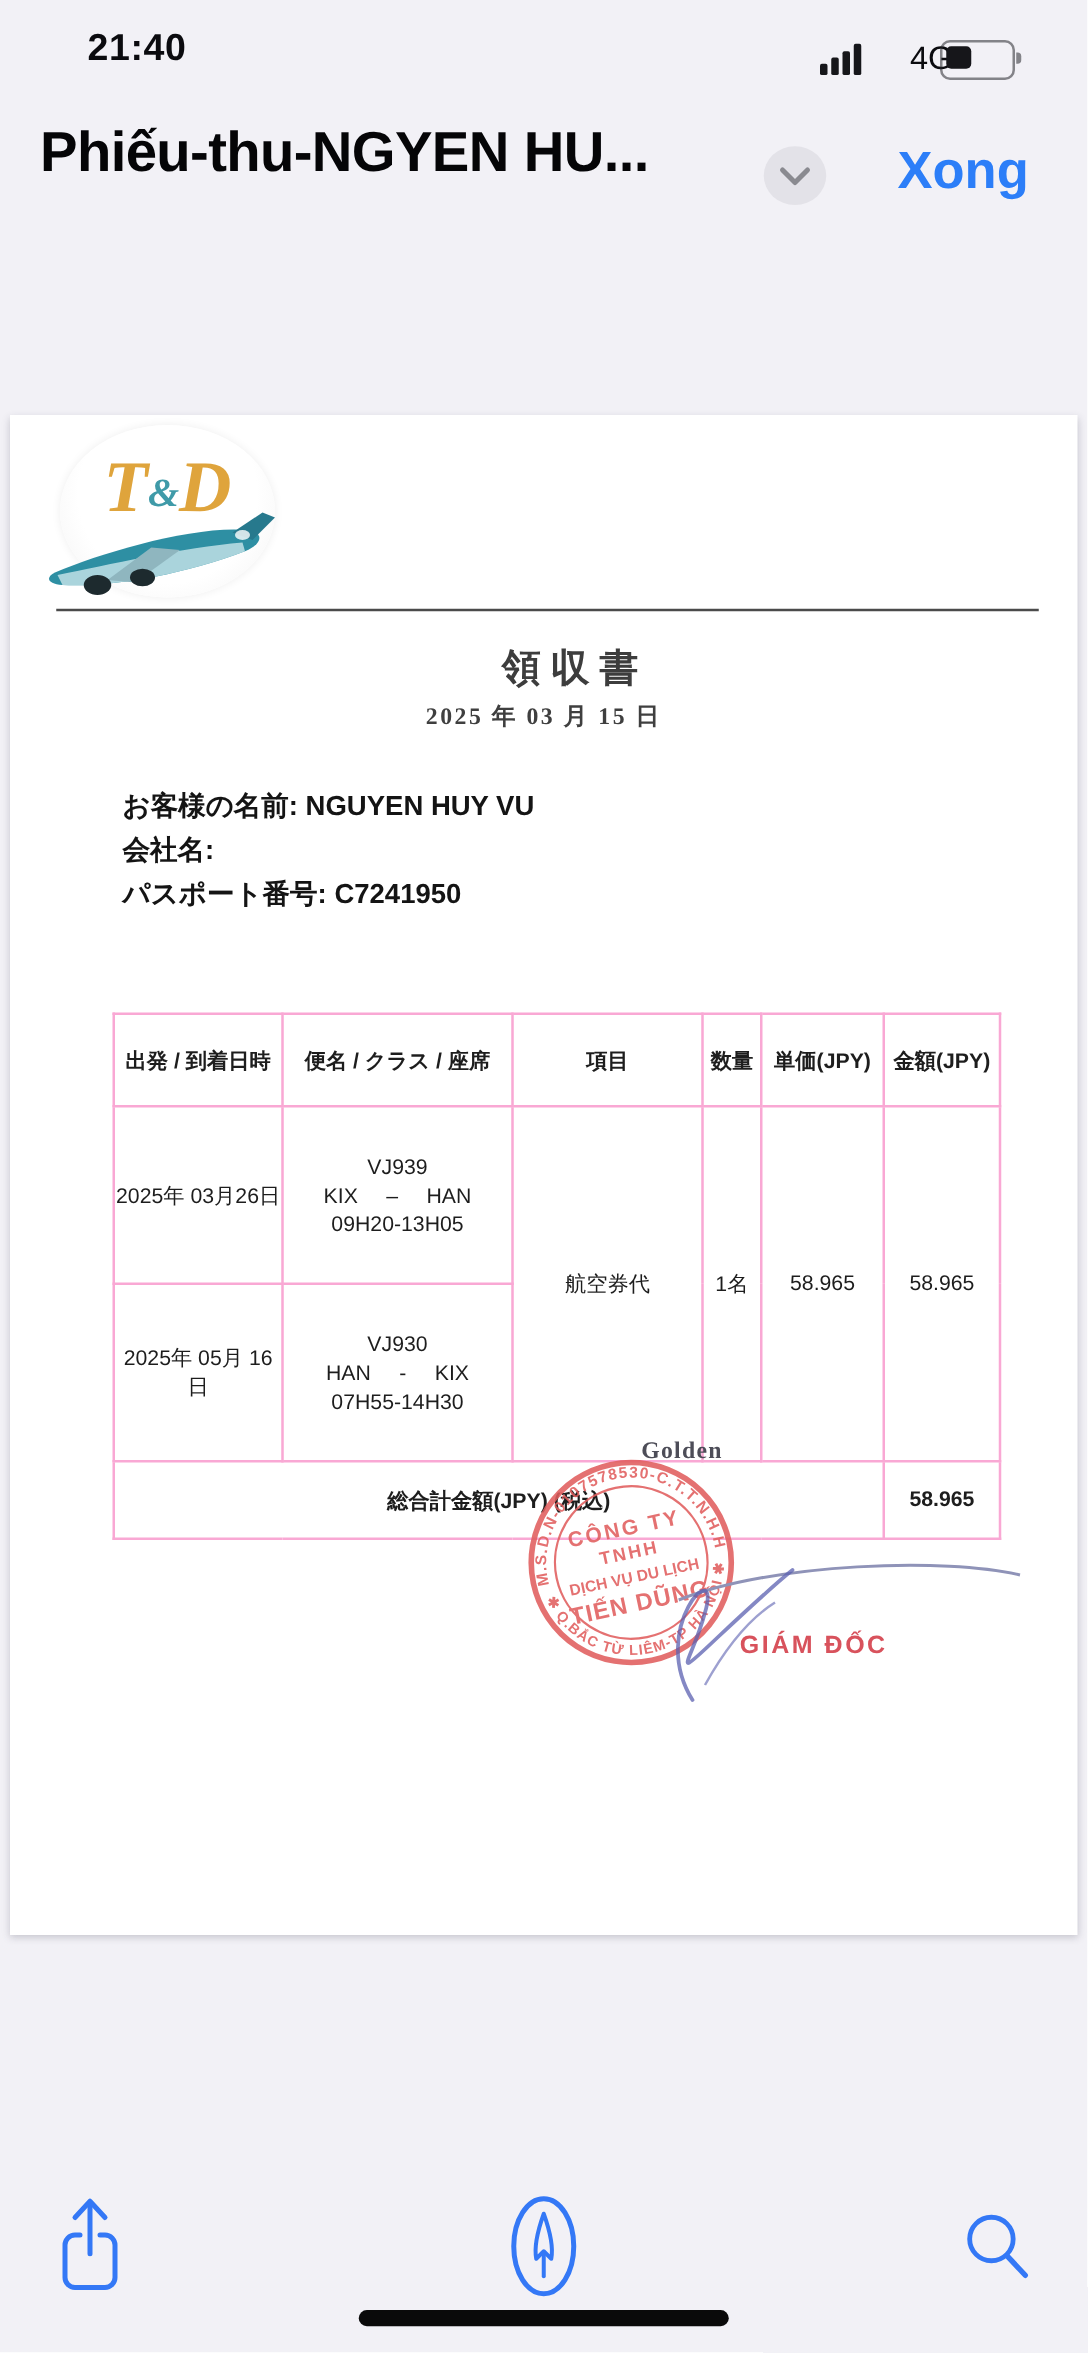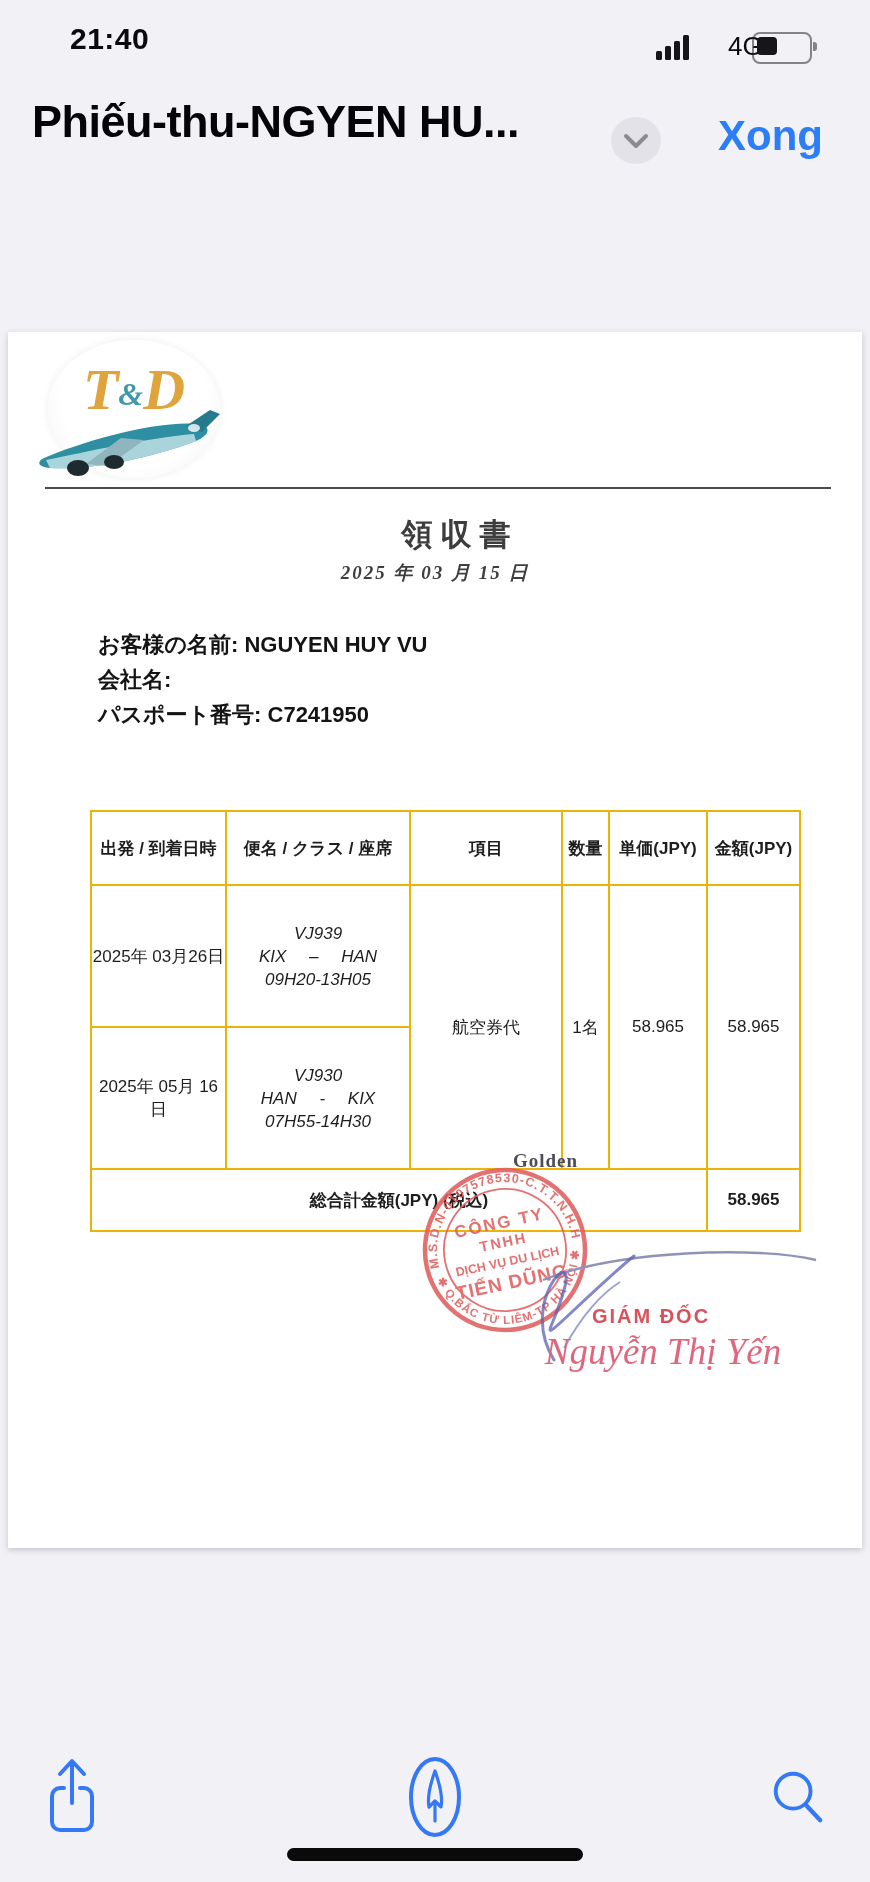--- a/index.html
+++ b/index.html
@@ -34,33 +34,33 @@
   .plane{position:absolute;left:-22px;top:68px;}
 
   .company{right:51px;top:20px;text-align:right;font-family:"Liberation Serif",serif;font-weight:bold;color:#171717;}
   .company .nm{font-size:19.5px;line-height:25px;}
   .company .ln{font-size:15.5px;line-height:21px;}
 
   .divider{left:37px;top:155px;width:786px;height:2px;background:#4b4b4b;}
 
   .rtitle{left:0;top:182px;width:100%;text-align:center;font-size:31px;letter-spacing:8px;
           color:#3d3d3d;font-weight:600;font-family:"Liberation Serif",serif;padding-left:25px;}
-  .rdate{left:0;top:228px;width:100%;text-align:center;font-size:19px;font-style:italic;
+  .rdate{left:0;top:228px;width:100%;text-align:center;font-size:19px;
          letter-spacing:2px;color:#3f3f3f;font-weight:600;font-family:"Liberation Serif",serif;}
 
   .cust{left:90px;top:298px;font-size:22px;font-weight:bold;color:#141414;}
   .cust div{height:35px;}
   .cust .serifv{font-family:"Liberation Serif",serif;font-weight:normal;font-size:21px;}
 
   table.flights{position:absolute;left:82px;top:478px;width:709px;border-collapse:collapse;table-layout:fixed;}
-  table.flights th,table.flights td{border:2px solid #eab308;padding:0;text-align:center;vertical-align:middle;
+  table.flights th,table.flights td{border:2px solid #f9a8d4;padding:0;text-align:center;vertical-align:middle;
         font-size:17px;color:#1d1d1d;}
   table.flights th{font-weight:bold;font-size:17px;}
   .route{word-spacing:18px;}
-  .fl{line-height:23px;font-style:italic;}
+  .fl{line-height:23px;}
   .totlabel{font-weight:bold;font-size:18px;}
   .totval{font-weight:bold;}
 
   .cashier{left:505px;top:818px;font-family:"Liberation Serif",serif;font-weight:bold;
            font-size:19px;letter-spacing:1px;color:#4d4d58;}
   .gdtitle{left:548px;top:973px;width:190px;text-align:center;font-size:20px;font-weight:bold;
            letter-spacing:2px;color:#d8525c;}
   .gdname{left:520px;top:998px;width:270px;text-align:center;font-size:37px;font-style:italic;
           font-family:"Liberation Serif",serif;color:#e0667e;}
 
@@ -191,21 +191,20 @@
       </g>
     </svg>
 
     <svg class="abs" style="left:360px;top:780px;" width="460" height="360" viewBox="0 0 460 360">
       <path d="M175,168 C250,138 390,134 448,148" fill="none" stroke="#8f93b8" stroke-width="2.4"></path>
       <path d="M186,248 C150,190 210,130 196,178 C186,216 166,236 206,198 C238,168 256,152 266,144" fill="none" stroke="#5b60b0" stroke-width="3" opacity="0.75" stroke-linecap="round"></path>
       <path d="M196,236 C216,200 236,180 252,170" fill="none" stroke="#5b60b0" stroke-width="2" opacity="0.6"></path>
     </svg>
 
     <div class="abs gdtitle">GIÁM ĐỐC</div>
-    <div class="abs gdname">Nguyễn Thị Yến</div>
   </div>
 
   <button class="abs toolbtn" style="left:37px;top:1750px;">
     <svg width="58" height="80" viewBox="0 0 58 80">
       <path d="M21,33 H17 a8,8 0 0 0 -8,8 v26 a8,8 0 0 0 8,8 h24 a8,8 0 0 0 8,-8 v-26 a8,8 0 0 0 -8,-8 h-4" fill="none" stroke="#3478f6" stroke-width="4" stroke-linecap="round"></path>
       <line x1="29" y1="48" x2="29" y2="8" stroke="#3478f6" stroke-width="4" stroke-linecap="round"></line>
       <polyline points="17,19 29,6 41,19" fill="none" stroke="#3478f6" stroke-width="4" stroke-linecap="round" stroke-linejoin="round"></polyline>
     </svg>
   </button>
 

